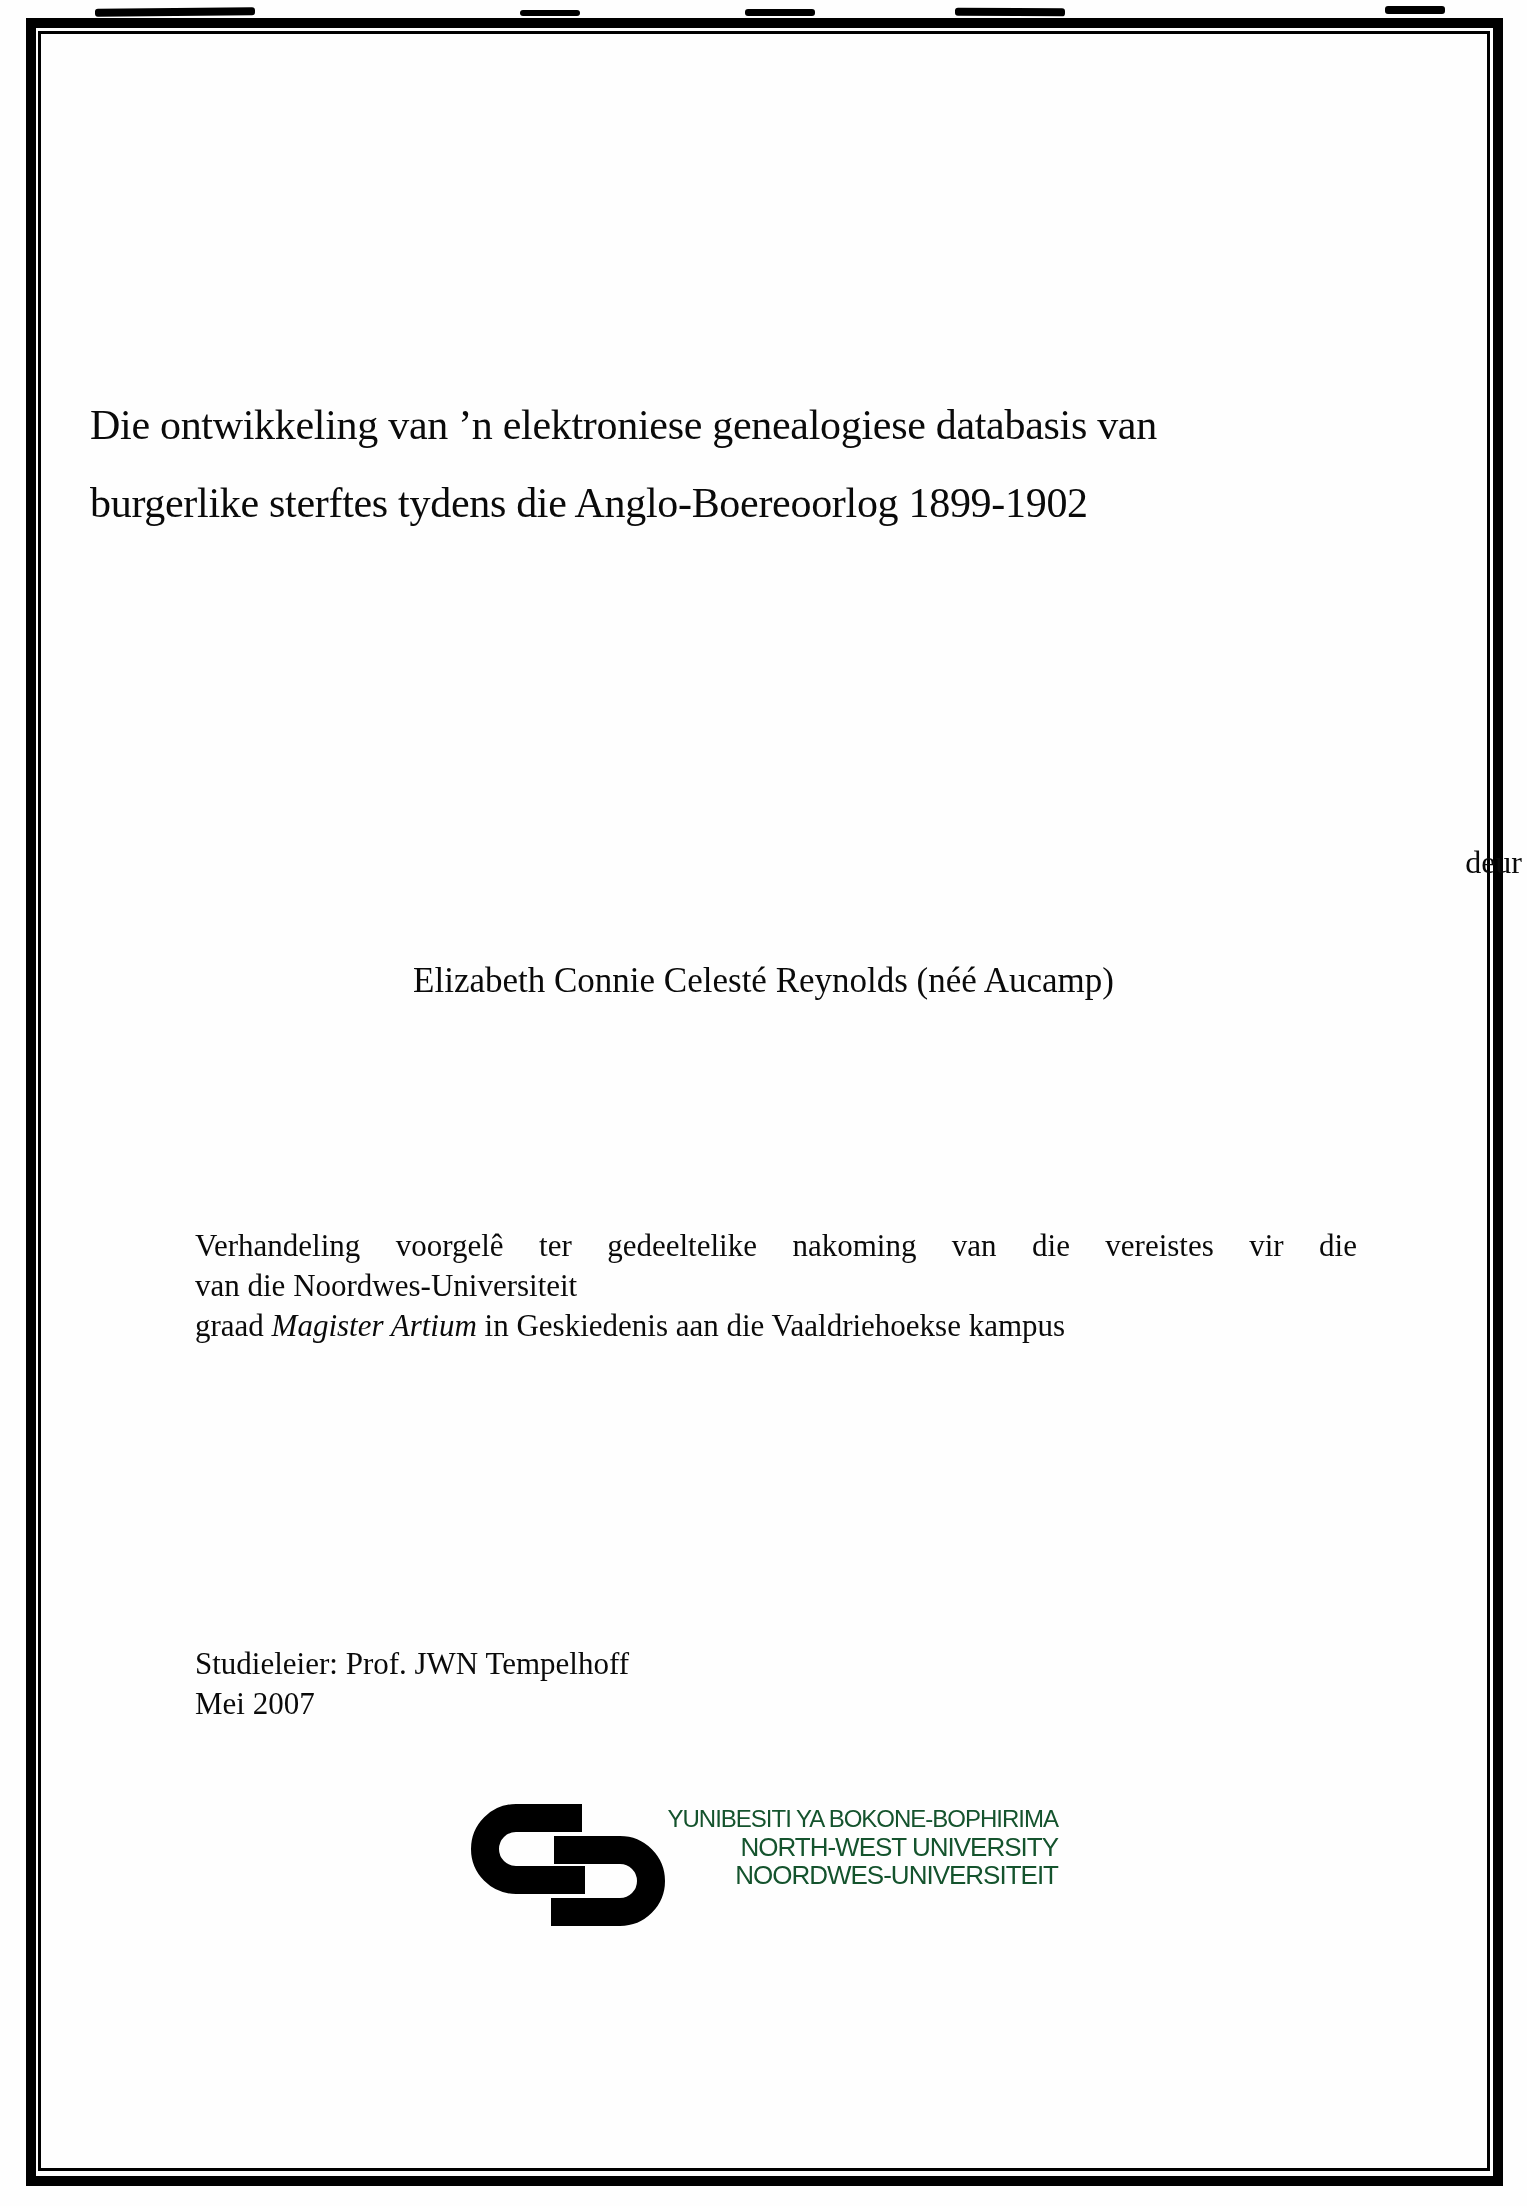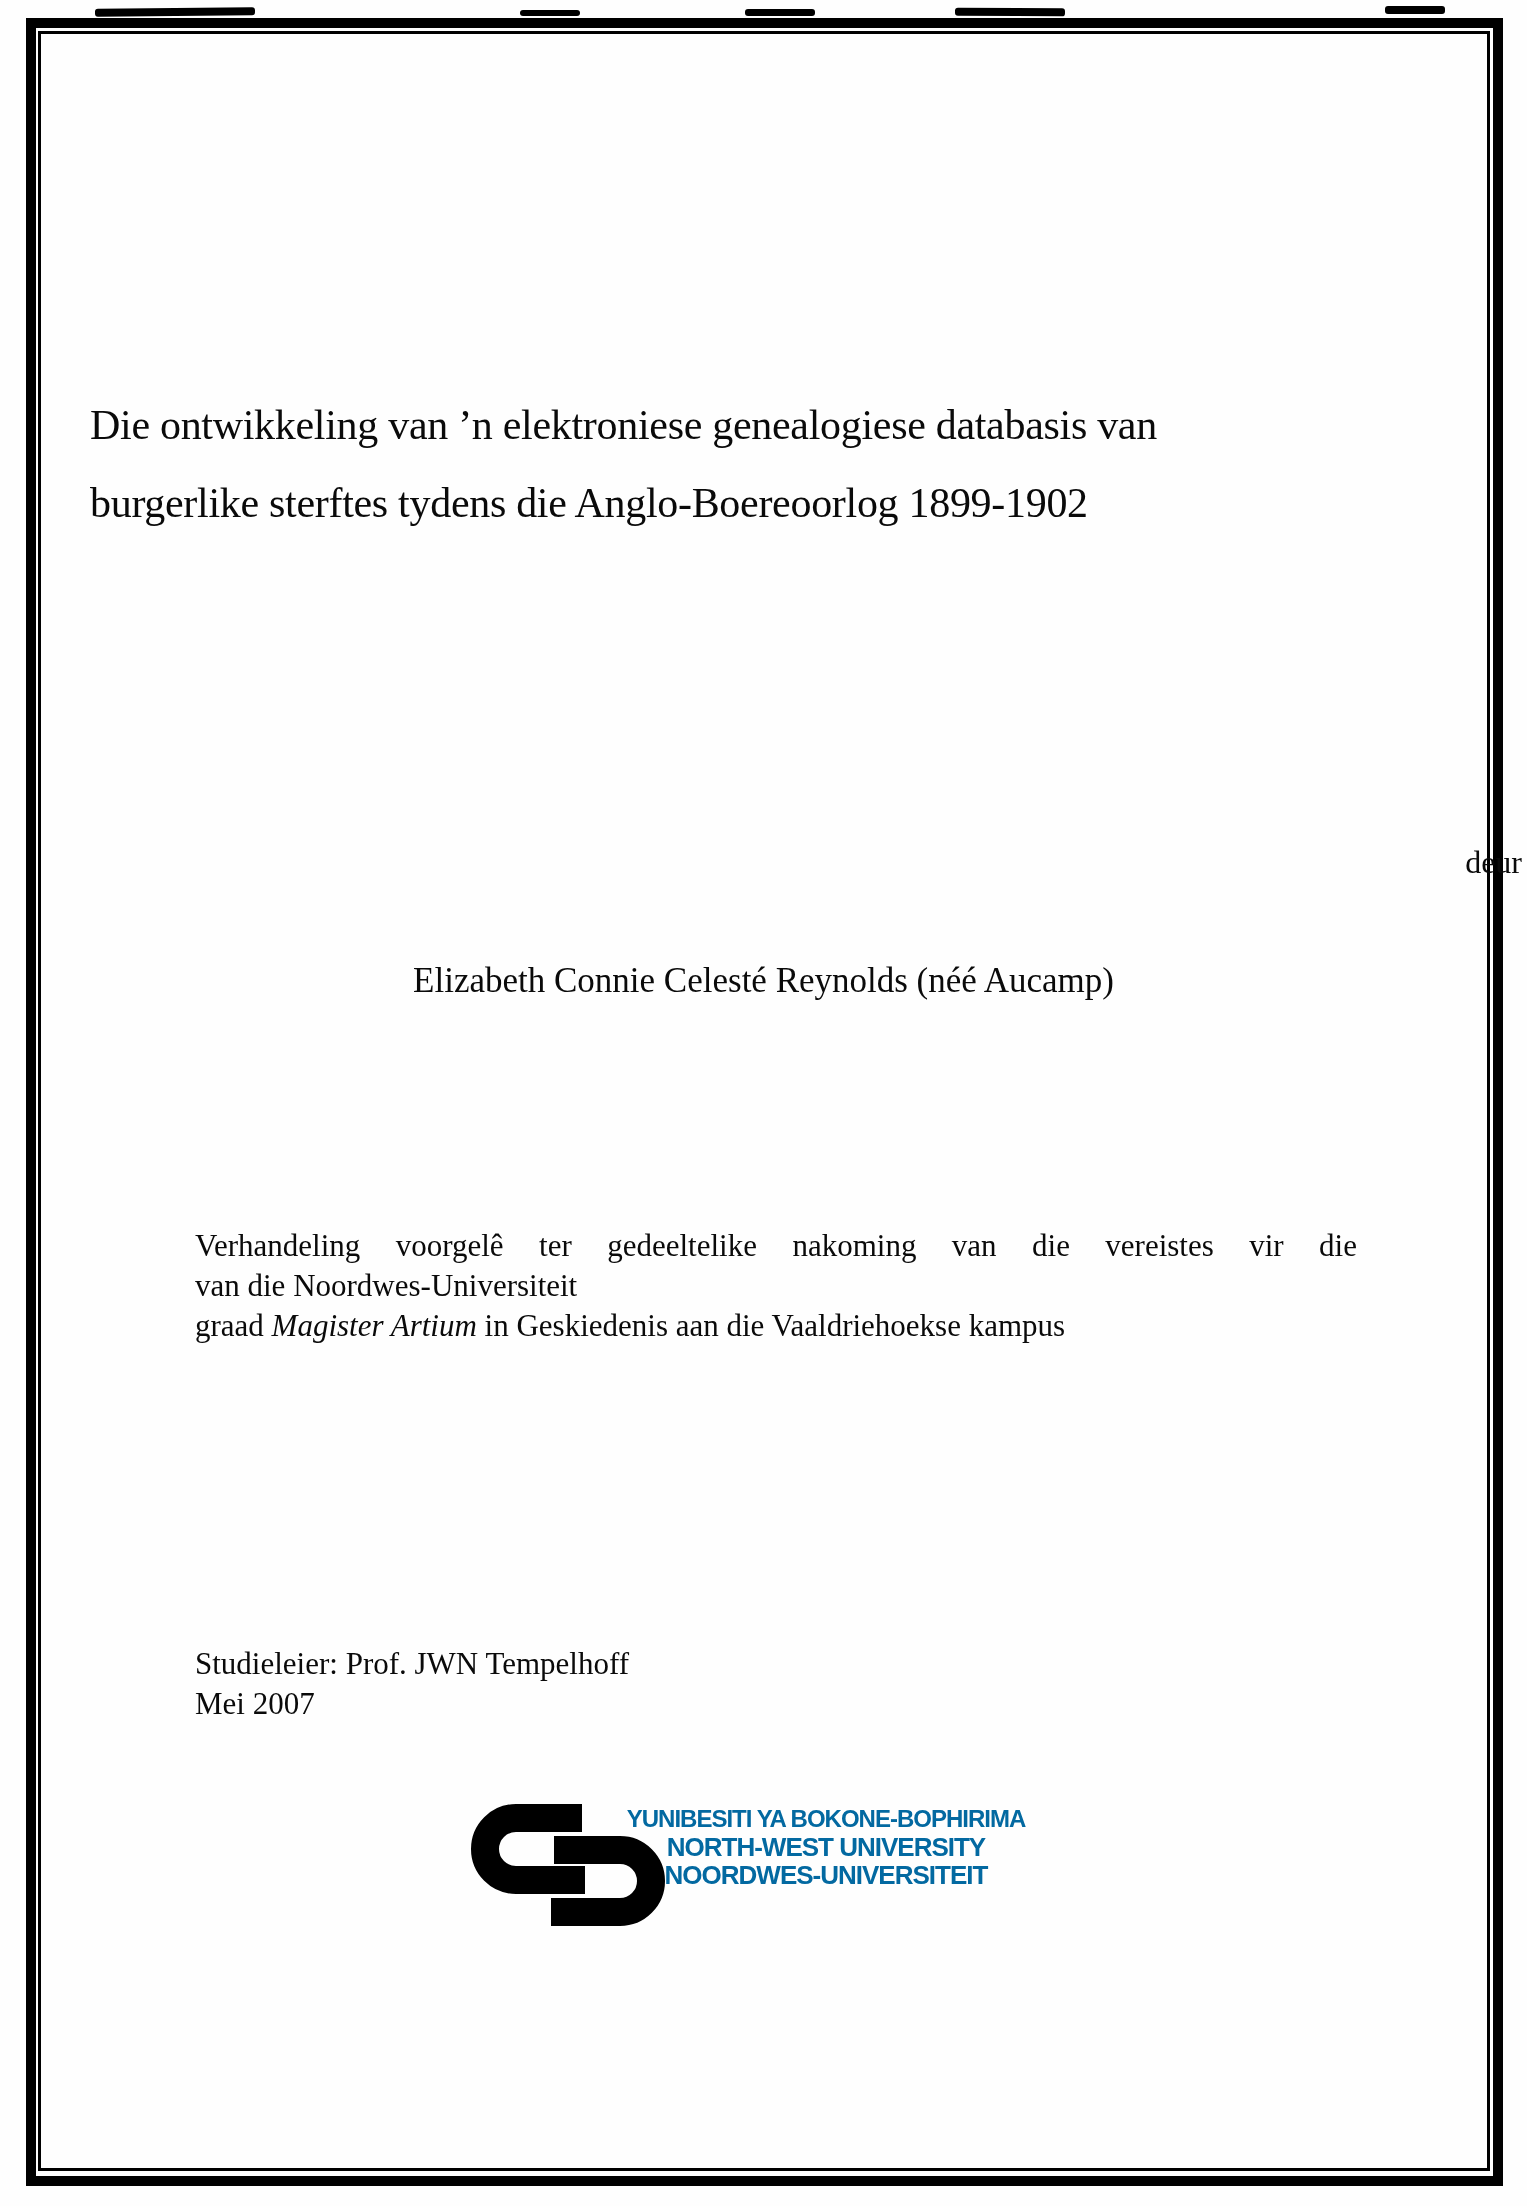--- a/index.html
+++ b/index.html
@@ -49,23 +49,23 @@
   .statement .it{font-style:italic;}
   .supervisor{
     position:absolute;left:195px;top:1644px;
     font-size:31px;line-height:40px;
   }
   .logo-mark{
     position:absolute;left:470px;top:1803px;width:196px;height:126px;
   }
   .logo-text{
     position:absolute;left:594px;width:464px;top:1805px;
-    text-align:center;
+    text-align:right;
     font-family:"Liberation Sans","DejaVu Sans",sans-serif;
-    font-weight:700;color:#0369a1;
+    font-weight:400;color:#14532d;
     line-height:28px;
   }
   .logo-text .l1{font-size:24px;letter-spacing:-1px;}
   .logo-text .l2,.logo-text .l3{font-size:26px;letter-spacing:-1px;}
 </style>
 </head>
 <body>
 
 <div class="page">
 

